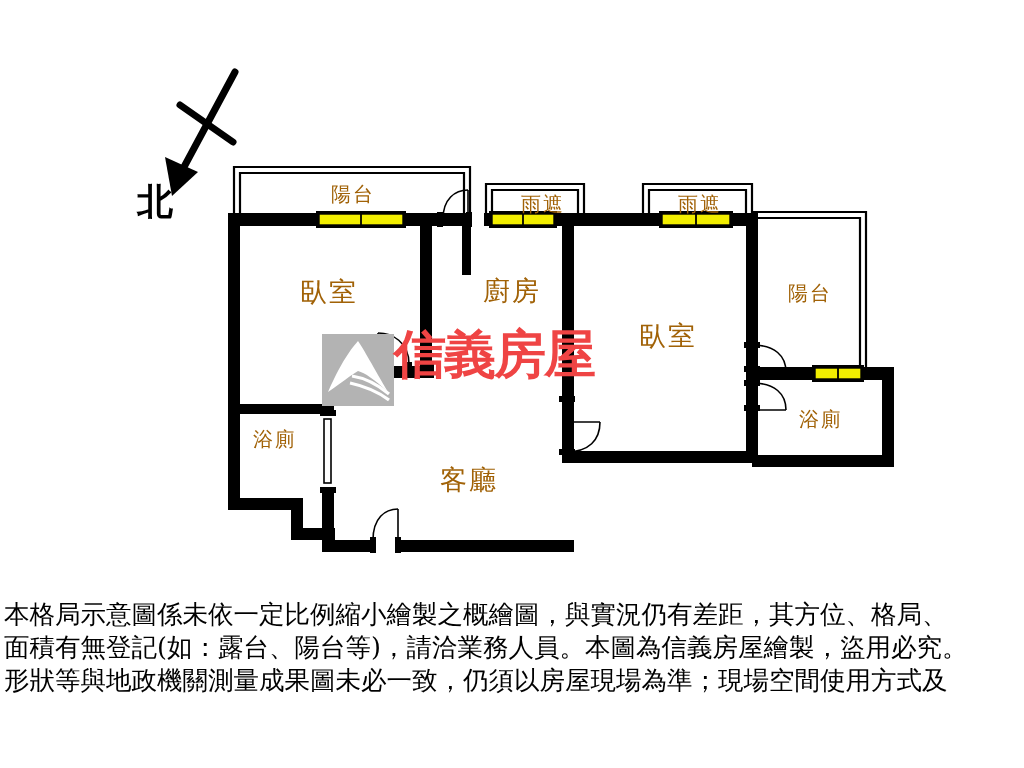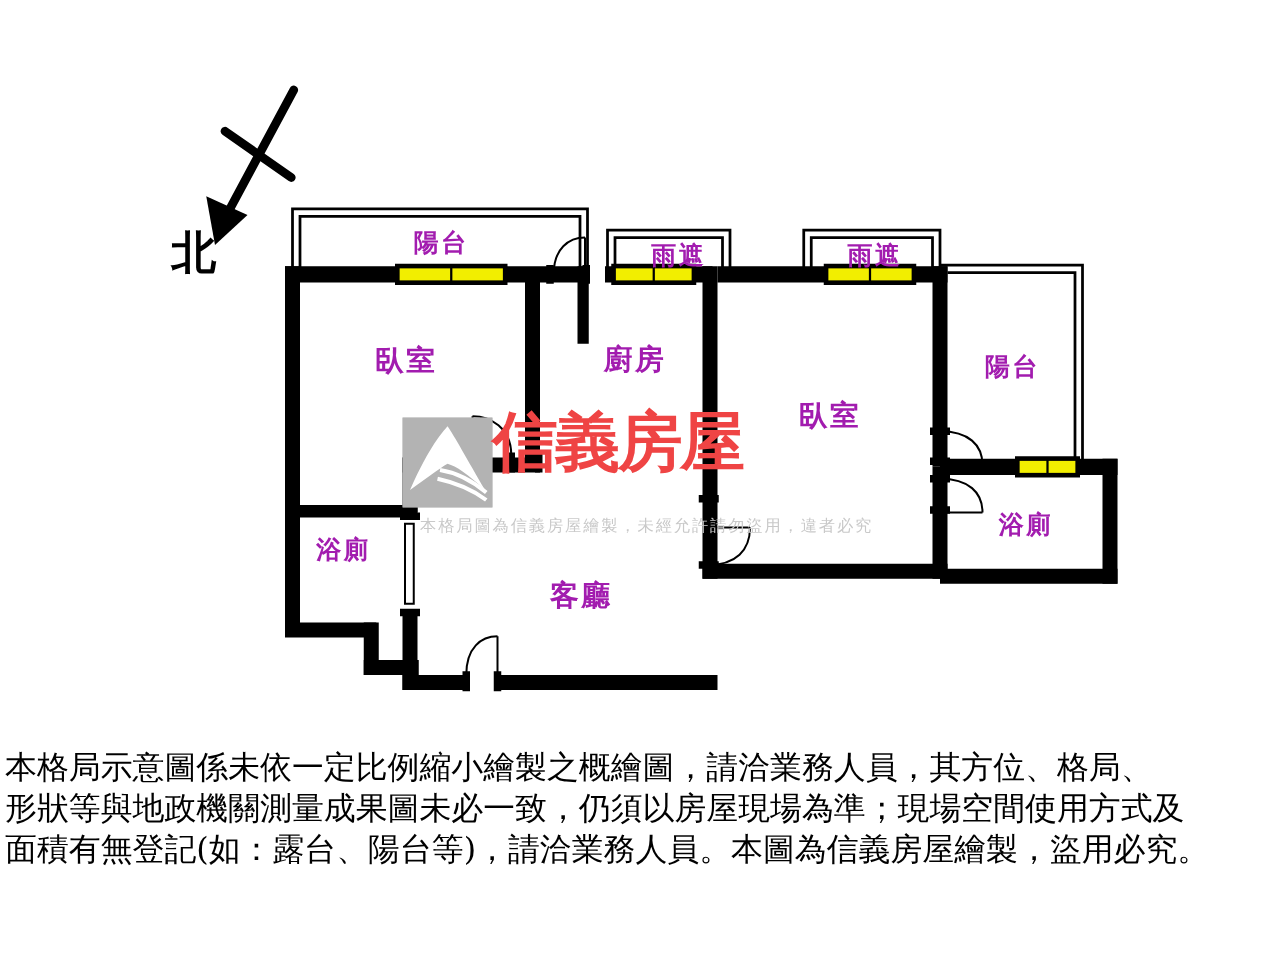--- a/index.html
+++ b/index.html
@@ -8,29 +8,29 @@
     width:1024px;height:768px;position:relative;overflow:hidden;
     font-family:"DejaVu Sans","Liberation Sans",sans-serif;
     color:#000;
   }
   #stage{position:absolute;left:0;top:0;width:1024px;height:768px;}
   svg#plan{position:absolute;left:0;top:0;width:1024px;height:768px;display:block;}
 
   .room-label{
     position:absolute;
     font-family:"DejaVu Sans","Liberation Sans",sans-serif;
-    font-weight:700;
-    color:#a21caf;
+    font-weight:400;
+    color:#a16207;
     white-space:nowrap;
     letter-spacing:1px;
     line-height:1;
     user-select:none;
     text-align:center;
   }
-  .lbl-lg{font-size:23px;letter-spacing:2px;}
+  .lbl-lg{font-size:27px;letter-spacing:2px;}
   .lbl-md{font-size:20px;letter-spacing:2px;}
 
   #north-label{
     position:absolute;left:137px;top:178px;
     font-size:36px;font-weight:700;letter-spacing:1px;
     font-family:"DejaVu Serif","Liberation Serif",serif;
   }
 
   
   #watermark{
@@ -248,22 +248,21 @@
   <div id="watermark">
     <div id="wm-logo">
       <svg width="72" height="72" viewBox="0 0 72 72" aria-hidden="true">
         <rect x="0" y="0" width="72" height="72" fill="#b3b3b3"></rect>
         <path d="M6 58 C 22 22, 32 12, 36 7 C 41 14, 52 34, 66 58 C 52 45, 43 39, 36 37 C 29 41, 19 49, 6 58 Z" fill="#ffffff"></path>
         <path d="M30 42 C 43 44, 55 50, 67 60" stroke="#ffffff" stroke-width="3.2" fill="none"></path>
         <path d="M28 49 C 42 52, 55 57, 67 66" stroke="#ffffff" stroke-width="3.2" fill="none"></path>
       </svg>
     </div>
     <div id="wm-text">信義房屋</div>
-    <div id="wm-note">本格局圖為信義房屋繪製，未經允許請勿盜用，違者必究</div>
   </div>
 
   <div id="disclaimer">
-    <div>本格局示意圖係未依一定比例縮小繪製之概繪圖，請洽業務人員，其方位、格局、</div>
+    <div>本格局示意圖係未依一定比例縮小繪製之概繪圖，與實況仍有差距，其方位、格局、</div>
+    <div>面積有無登記(如：露台、陽台等)，請洽業務人員。本圖為信義房屋繪製，盜用必究。</div>
     <div>形狀等與地政機關測量成果圖未必一致，仍須以房屋現場為準；現場空間使用方式及</div>
-    <div>面積有無登記(如：露台、陽台等)，請洽業務人員。本圖為信義房屋繪製，盜用必究。</div>
   </div>
 
 </div>
 
 </body></html>

